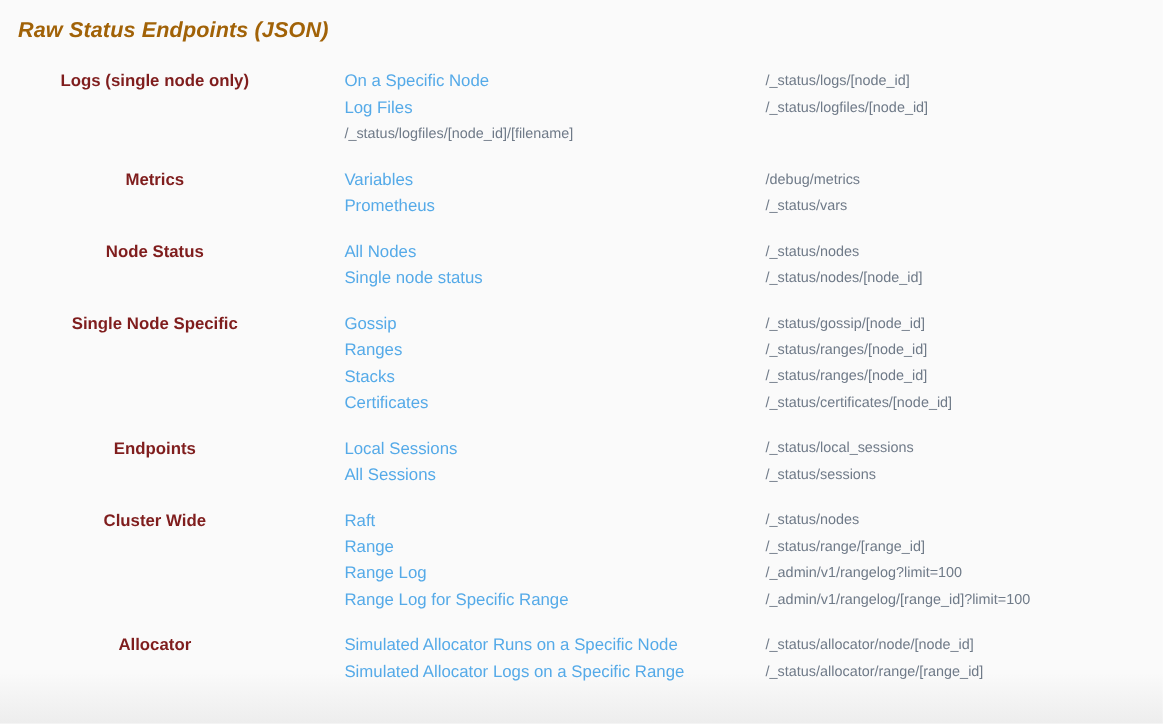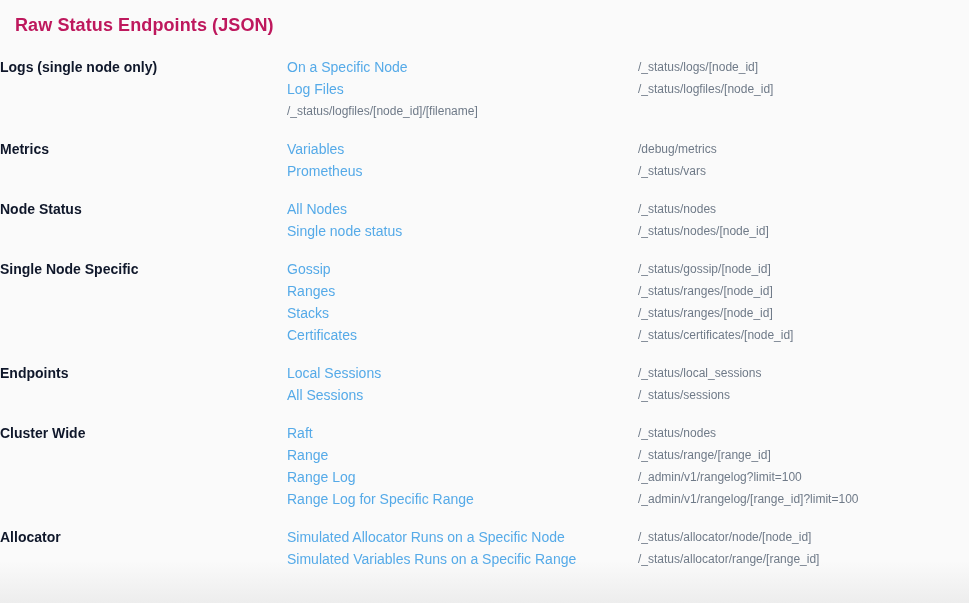--- a/index.html
+++ b/index.html
@@ -10,35 +10,36 @@
     background: linear-gradient(180deg, #fafafa 0%, #fafafa 93%, #ededed 100%);
     overflow: hidden;
   }
   .page { padding-top: 14px; }
   .page-title {
     margin: 0 0 20px 15px;
     font-size: 18px;
     line-height: 22px;
     font-weight: 600;
     letter-spacing: 0.1px;
-    color: #be185d;
+    color: #a16207;
+    font-style: italic;
   }
   .section {
     display: flex;
     align-items: flex-start;
     margin-bottom: 16px;
   }
   .cat {
     width: 258px;
     margin-right: 29px;
-    text-align: left;
+    text-align: center;
     font-size: 14px;
     line-height: 22px;
     font-weight: 600;
-    color: #0f172a;
+    color: #7f1d1d;
     flex: 0 0 auto;
   }
   .rows { flex: 1 1 auto; }
   .row {
     display: flex;
     height: 22px;
     line-height: 22px;
   }
   .link {
     width: 351px;
@@ -166,19 +167,19 @@
   </div>
 
   <div class="section">
     <div class="cat">Allocator</div>
     <div class="rows">
       <div class="row">
         <a class="link">Simulated Allocator Runs on a Specific Node</a>
         <span class="path">/_status/allocator/node/[node_id]</span>
       </div>
       <div class="row">
-        <a class="link">Simulated Variables Runs on a Specific Range</a>
+        <a class="link">Simulated Allocator Logs on a Specific Range</a>
         <span class="path">/_status/allocator/range/[range_id]</span>
       </div>
     </div>
   </div>
 
 </div>
 
 </body></html>

